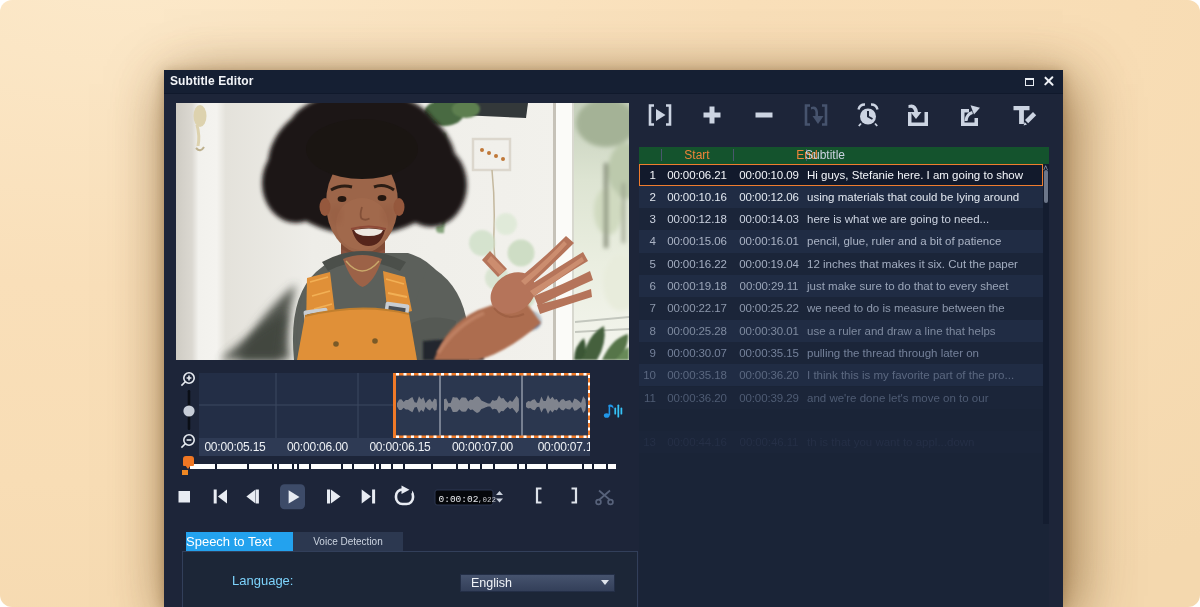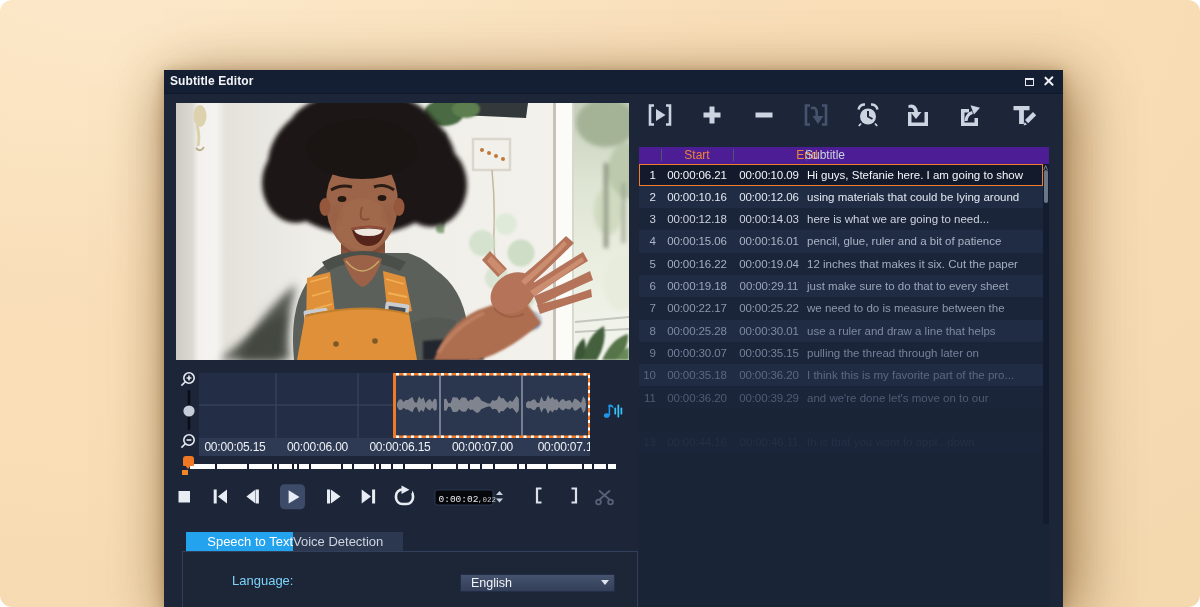--- a/index.html
+++ b/index.html
@@ -25,29 +25,29 @@
   #wavewrap{position:absolute;left:35px;top:303px;width:391px;height:64.5px;background:#242f48;}
   #tstrip{position:absolute;left:35px;top:367.5px;width:391px;height:18px;background:#2e3a54;color:#eef1f5;font-size:12px;overflow:hidden;}
   #tstrip span{position:absolute;top:2px;transform:translateX(-50%);letter-spacing:-0.2px;}
   
   #scrub{position:absolute;left:26px;top:394px;width:426px;height:4.5px;background:#fff;}
   .tick{position:absolute;top:0;width:1.6px;height:4.5px;background:#131b2d;}
   #marker1{position:absolute;left:19px;top:385.5px;width:10.5px;height:10px;background:#f07723;border-radius:3px 3px 1px 1px;}
   #marker1:after{content:"";position:absolute;left:2.2px;top:9px;border-left:3px solid transparent;border-right:3px solid transparent;border-top:4px solid #f07723;}
   #marker2{position:absolute;left:18px;top:399.5px;width:5.5px;height:5px;background:#ef8824;}
   
-  #tab1{position:absolute;left:22px;top:462px;width:107px;height:19px;background:#23a2ee;color:#fff;font-size:13px;text-align:right;line-height:19px;}
-  #tab2{position:absolute;left:129px;top:462px;width:110px;height:19px;background:#2c3850;color:#ccd4e0;font-size:13px;text-align:left;line-height:19px;}
+  #tab1{position:absolute;left:22px;top:462px;width:107px;height:19px;background:#23a2ee;color:#fff;font-size:13px;text-align:left;line-height:19px;}
+  #tab2{position:absolute;left:129px;top:462px;width:110px;height:19px;background:#2c3850;color:#ccd4e0;font-size:10px;text-align:center;line-height:19px;}
   #panel{position:absolute;left:17.5px;top:481px;width:454px;height:56px;border:1px solid #323f5a;border-bottom:none;background:#1c2637;}
   #lang{position:absolute;left:28px;top:503px;font-size:13px;color:#7dd3fc;margin-left:40px;}
   #dropdown{position:absolute;left:296px;top:503.5px;width:153px;height:16px;background:linear-gradient(#46536e,#333f59);border:1px solid #232e46;}
   #dropdown .dt{position:absolute;left:10px;top:1px;font-size:12.5px;color:#f0f3f7;}
   #dropdown .da{position:absolute;right:5px;top:5px;width:0;height:0;border-left:4px solid transparent;border-right:4px solid transparent;border-top:5px solid #dfe4ec;}
   
-  #thead{position:absolute;left:475px;top:77px;width:410px;height:16.5px;background:#4c1d95;font-size:12px;}
+  #thead{position:absolute;left:475px;top:77px;width:410px;height:16.5px;background:#14532d;font-size:12px;}
   #thead .c{position:absolute;top:1px;}
   #thead .d{position:absolute;top:2px;width:1px;height:12px;background:#4a576e;}
   #rows{position:absolute;left:475px;top:93.5px;width:410px;height:360px;}
   .row{position:absolute;left:0;width:404px;height:22.3px;font-size:11.5px;white-space:nowrap;}
   .row .n{position:absolute;width:17px;text-align:right;left:0;top:5px;}
   .row .s{position:absolute;left:22px;width:72px;text-align:center;top:5px;letter-spacing:-0.1px;}
   .row .e{position:absolute;left:94px;width:72px;text-align:center;top:5px;letter-spacing:-0.1px;}
   .row .x{position:absolute;left:168px;top:5px;letter-spacing:0px;}
   
   #sbar{position:absolute;left:879px;top:93.5px;width:6px;height:360px;background:#141d30;}

